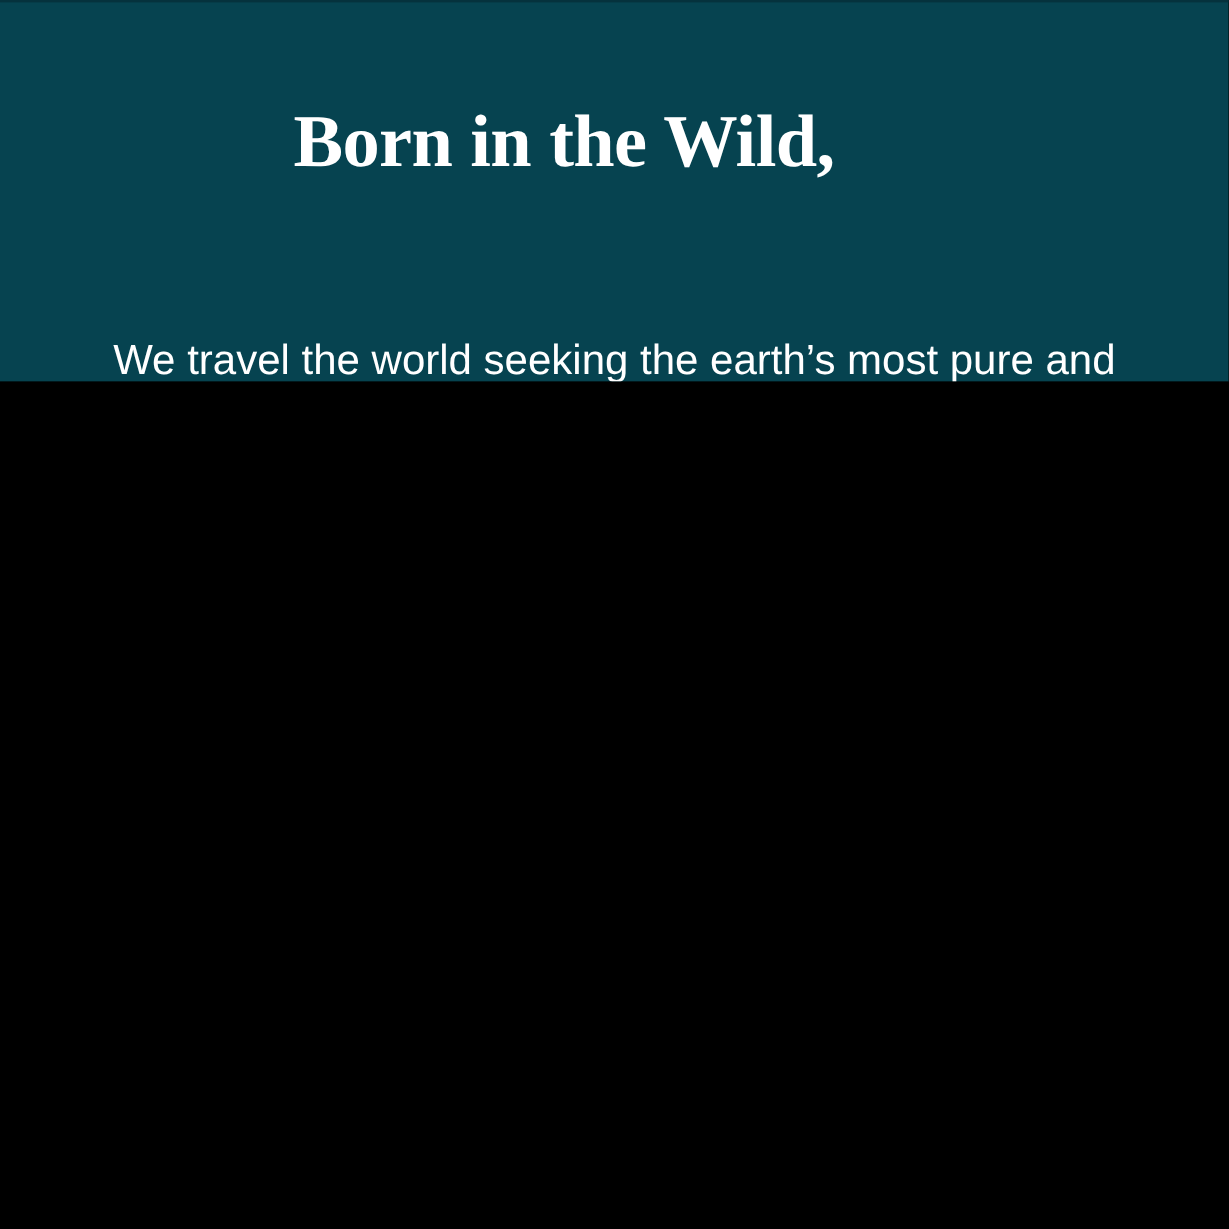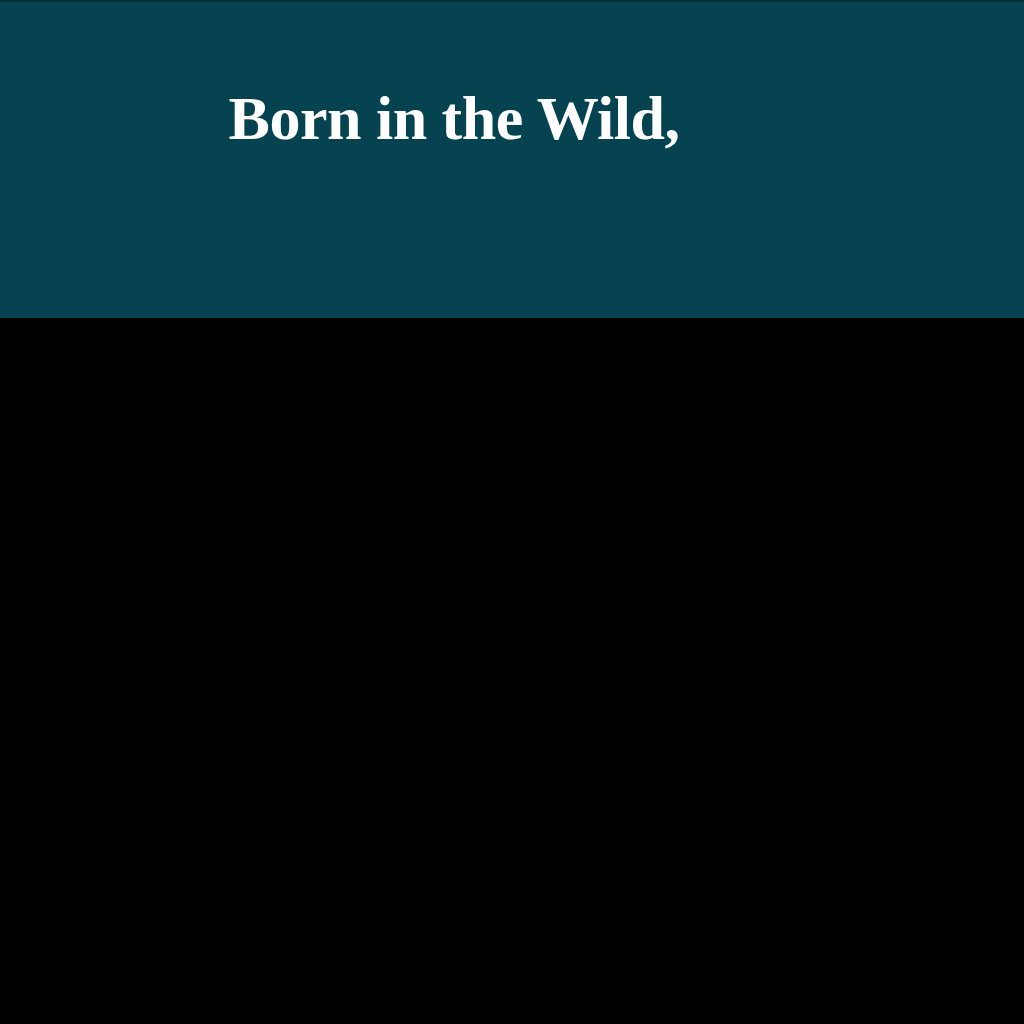--- a/index.html
+++ b/index.html
@@ -48,20 +48,21 @@
     top: 78px;
     width: 908px;
     margin: 0;
     text-align: center;
     color: #ffffff;
     font-family: "Liberation Serif", "DejaVu Serif", serif;
     font-weight: bold;
     font-size: 62px;
     line-height: 80px;
     letter-spacing: -0.5px;
+    padding-left: 16px;
   }
 
   .hero-heading .heading-line {
     display: block;
     white-space: nowrap;
   }
 
   
   .hero-body {
     position: absolute;
@@ -94,18 +95,19 @@
 <div id="page">
 
   <section class="hero-band">
 
     <div class="hero-top-rule"></div>
 
     <h1 class="hero-heading">
       <span class="heading-line">Born in the Wild,</span>
     </h1>
 
+    <p class="hero-body">We travel the world seeking the earth’s most pure and</p>
 
   </section>
 
   <div class="page-blackout"></div>
 
 </div>
 
 </body></html>

